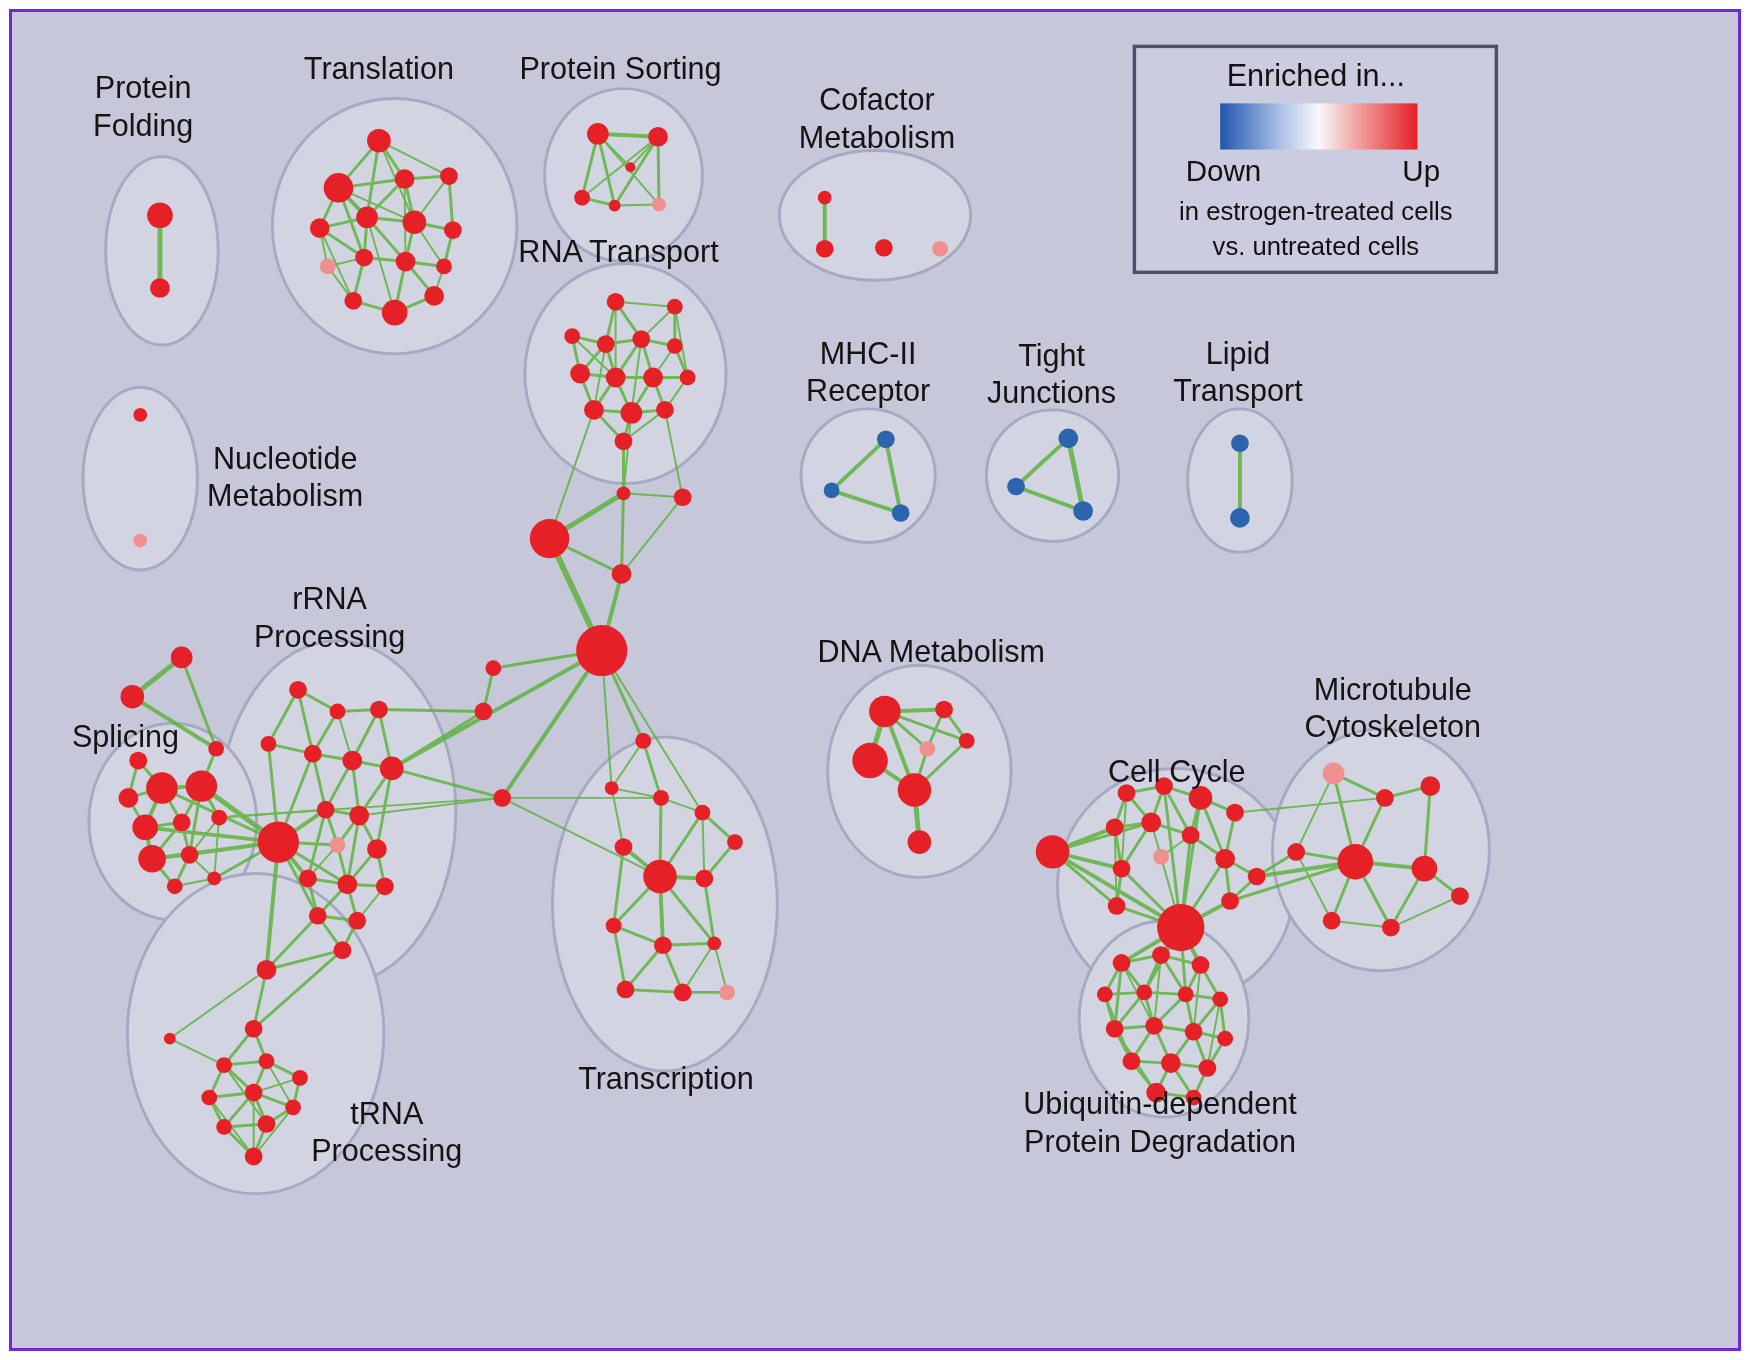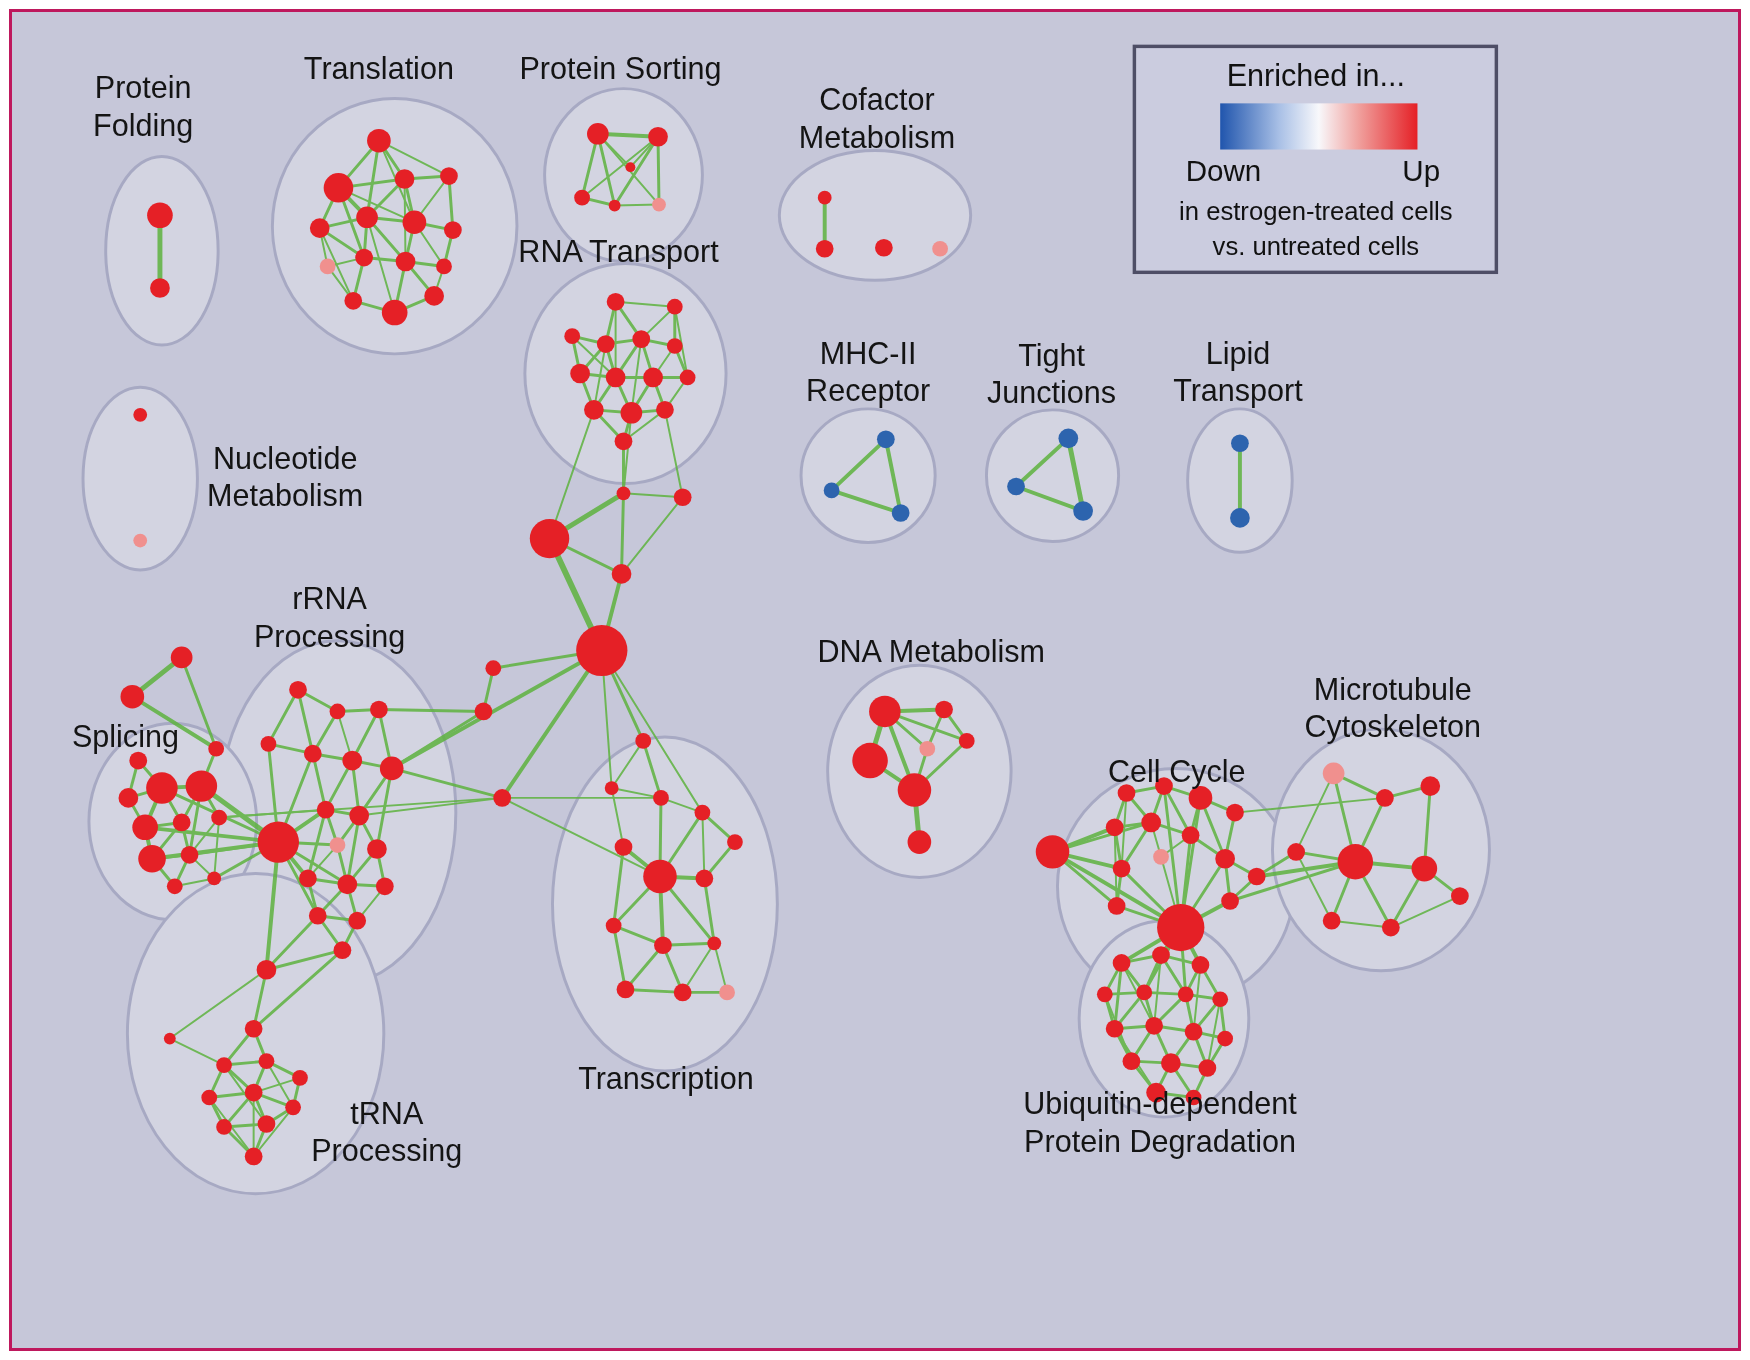--- a/index.html
+++ b/index.html
@@ -1,18 +1,18 @@
 <!DOCTYPE html>
 <html><head>
 <meta charset="utf-8">
 <title>Enrichment Map</title>
 <style>
   body{margin:0;background:#ffffff;font-family:"Liberation Sans",sans-serif;}
   .stage{position:relative;width:1750px;height:1360px;box-sizing:border-box;padding:9px;}
-  .frame{position:relative;width:100%;height:100%;border:3px solid #be185d;box-sizing:border-box;}
+  .frame{position:relative;width:100%;height:100%;border:3px solid #6d28d9;box-sizing:border-box;}
   svg{display:block;width:100%;height:100%;}
   svg text{font-family:"Liberation Sans",sans-serif;}
   .cluster-label{font-size:31px;fill:#141414;text-anchor:middle;}
   .legend-frame{stroke:#4e4e66;stroke-width:3.5px;}
   .legend-title{font-size:31px;fill:#111111;text-anchor:middle;}
   .legend-scale{font-size:30px;fill:#111111;}
   .legend-caption{font-size:26px;fill:#111111;text-anchor:middle;}
 </style>
 </head>
 <body>

